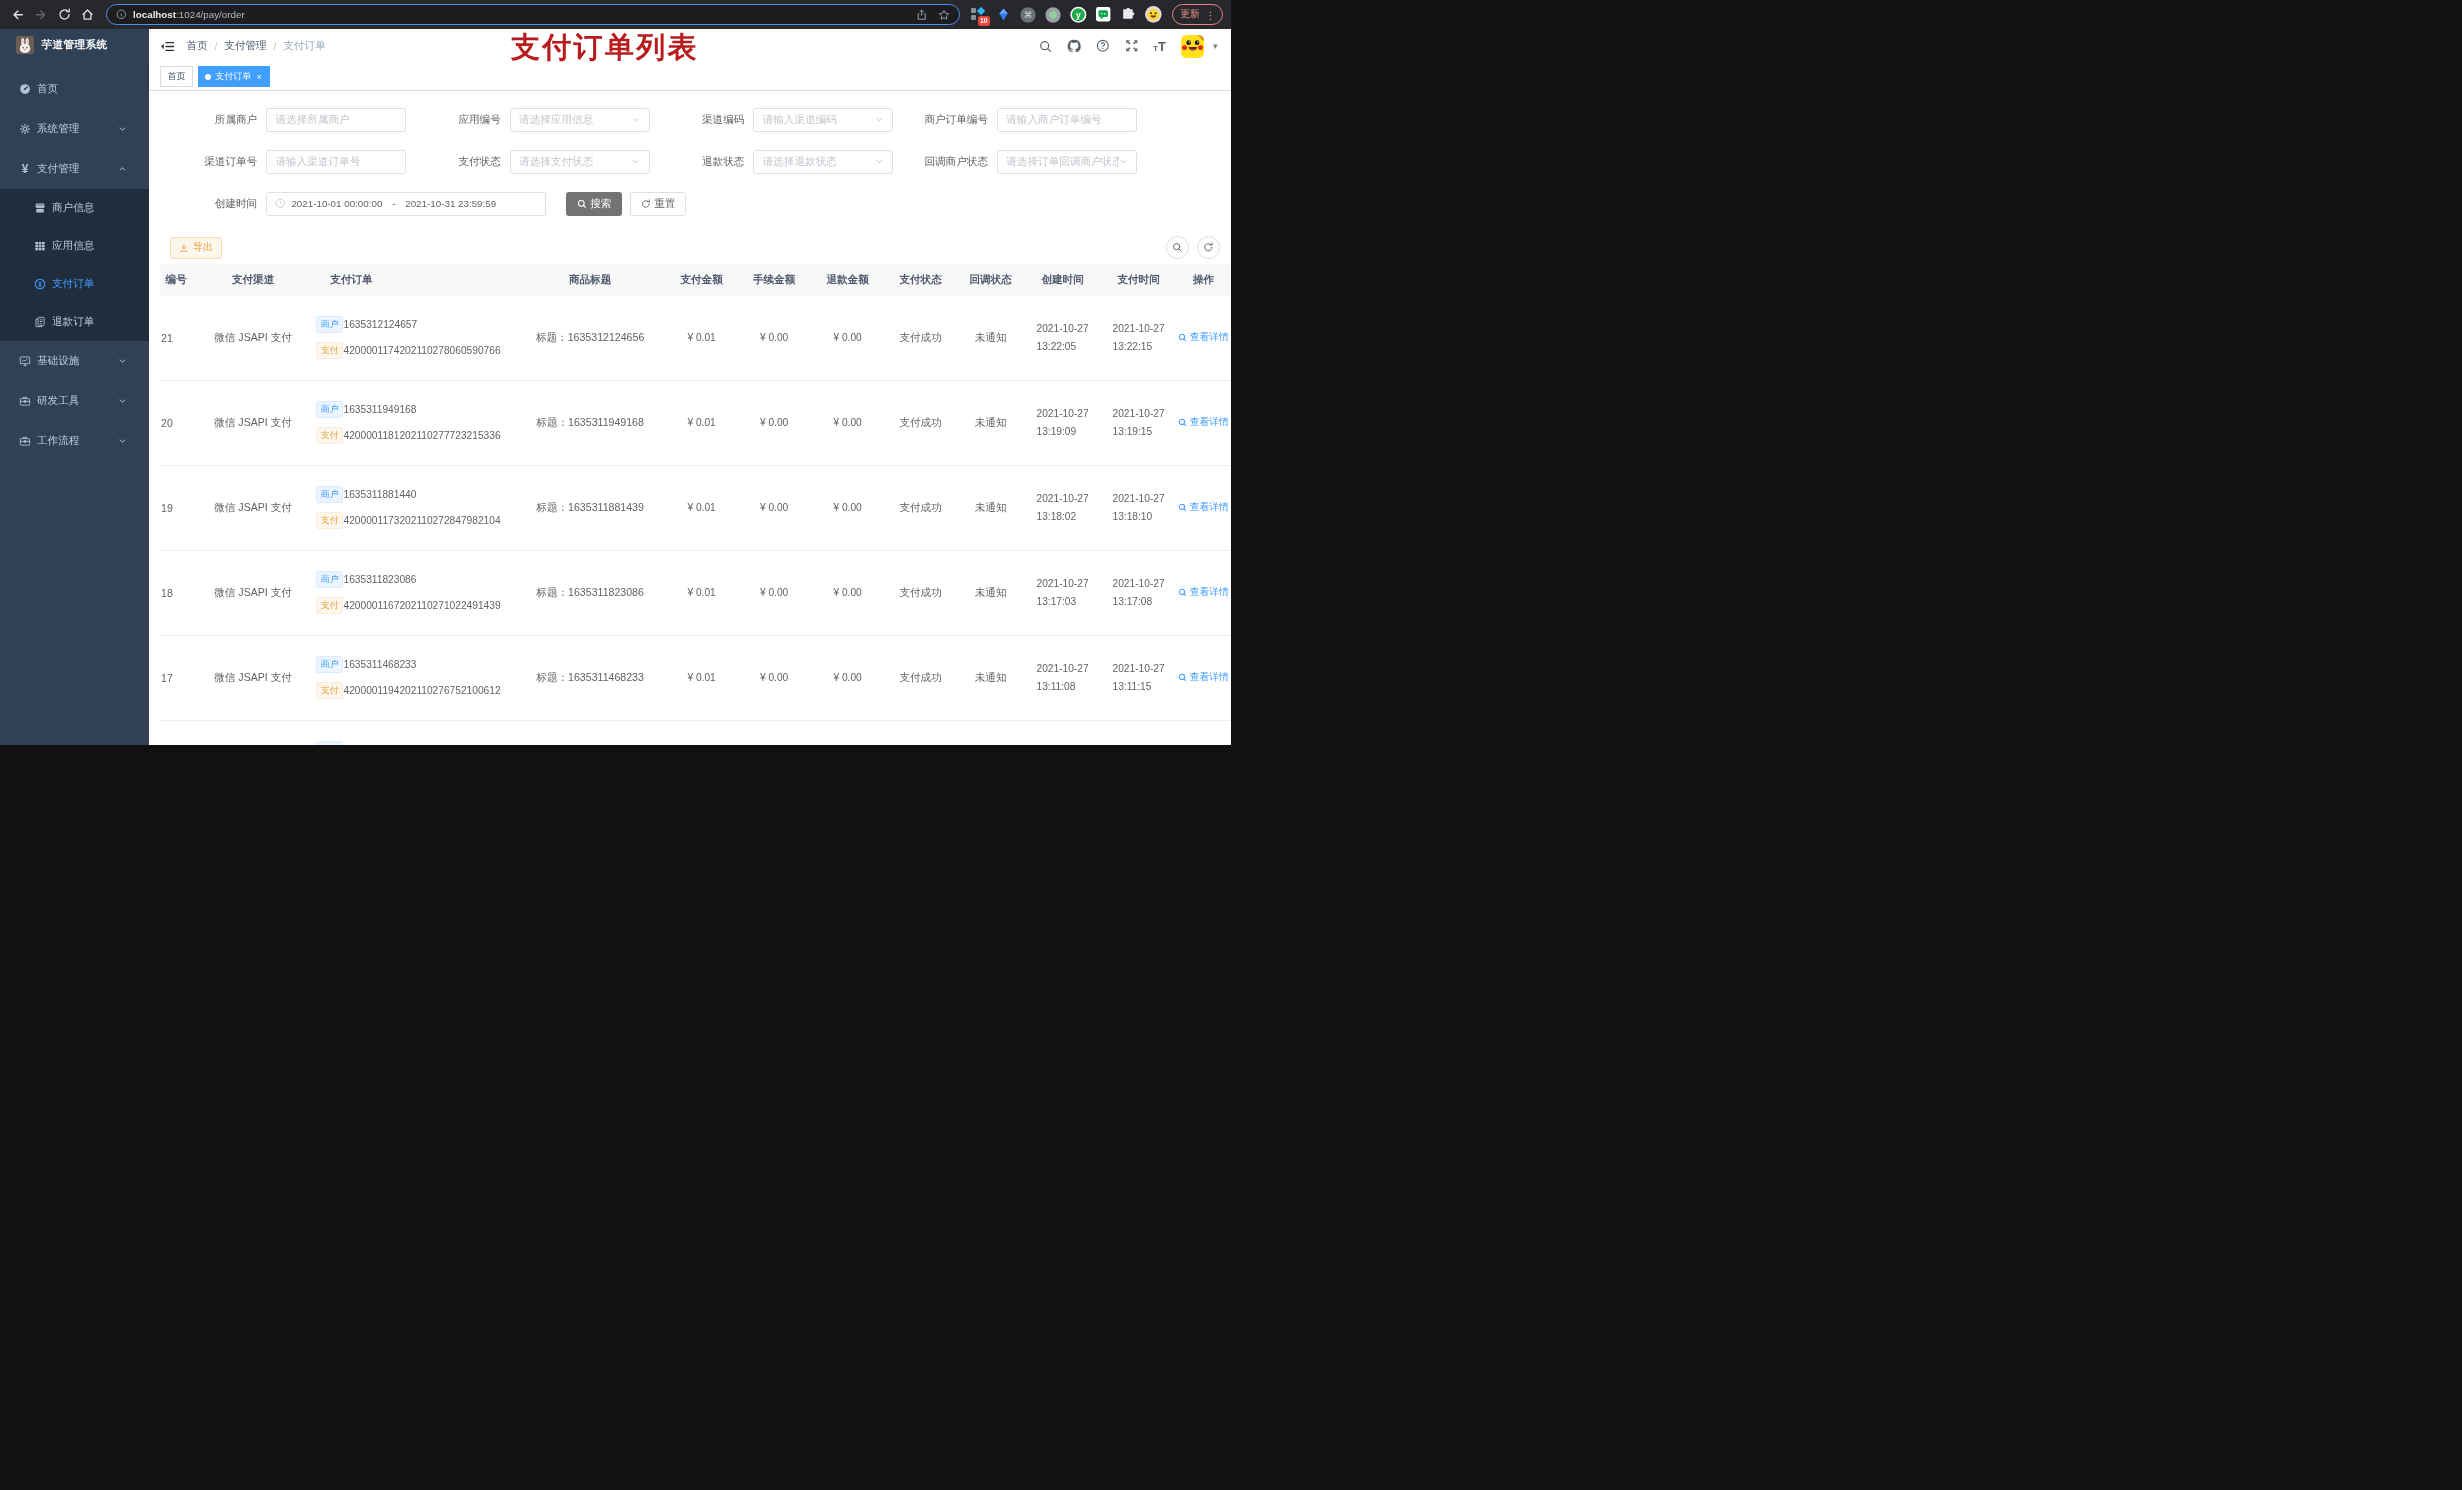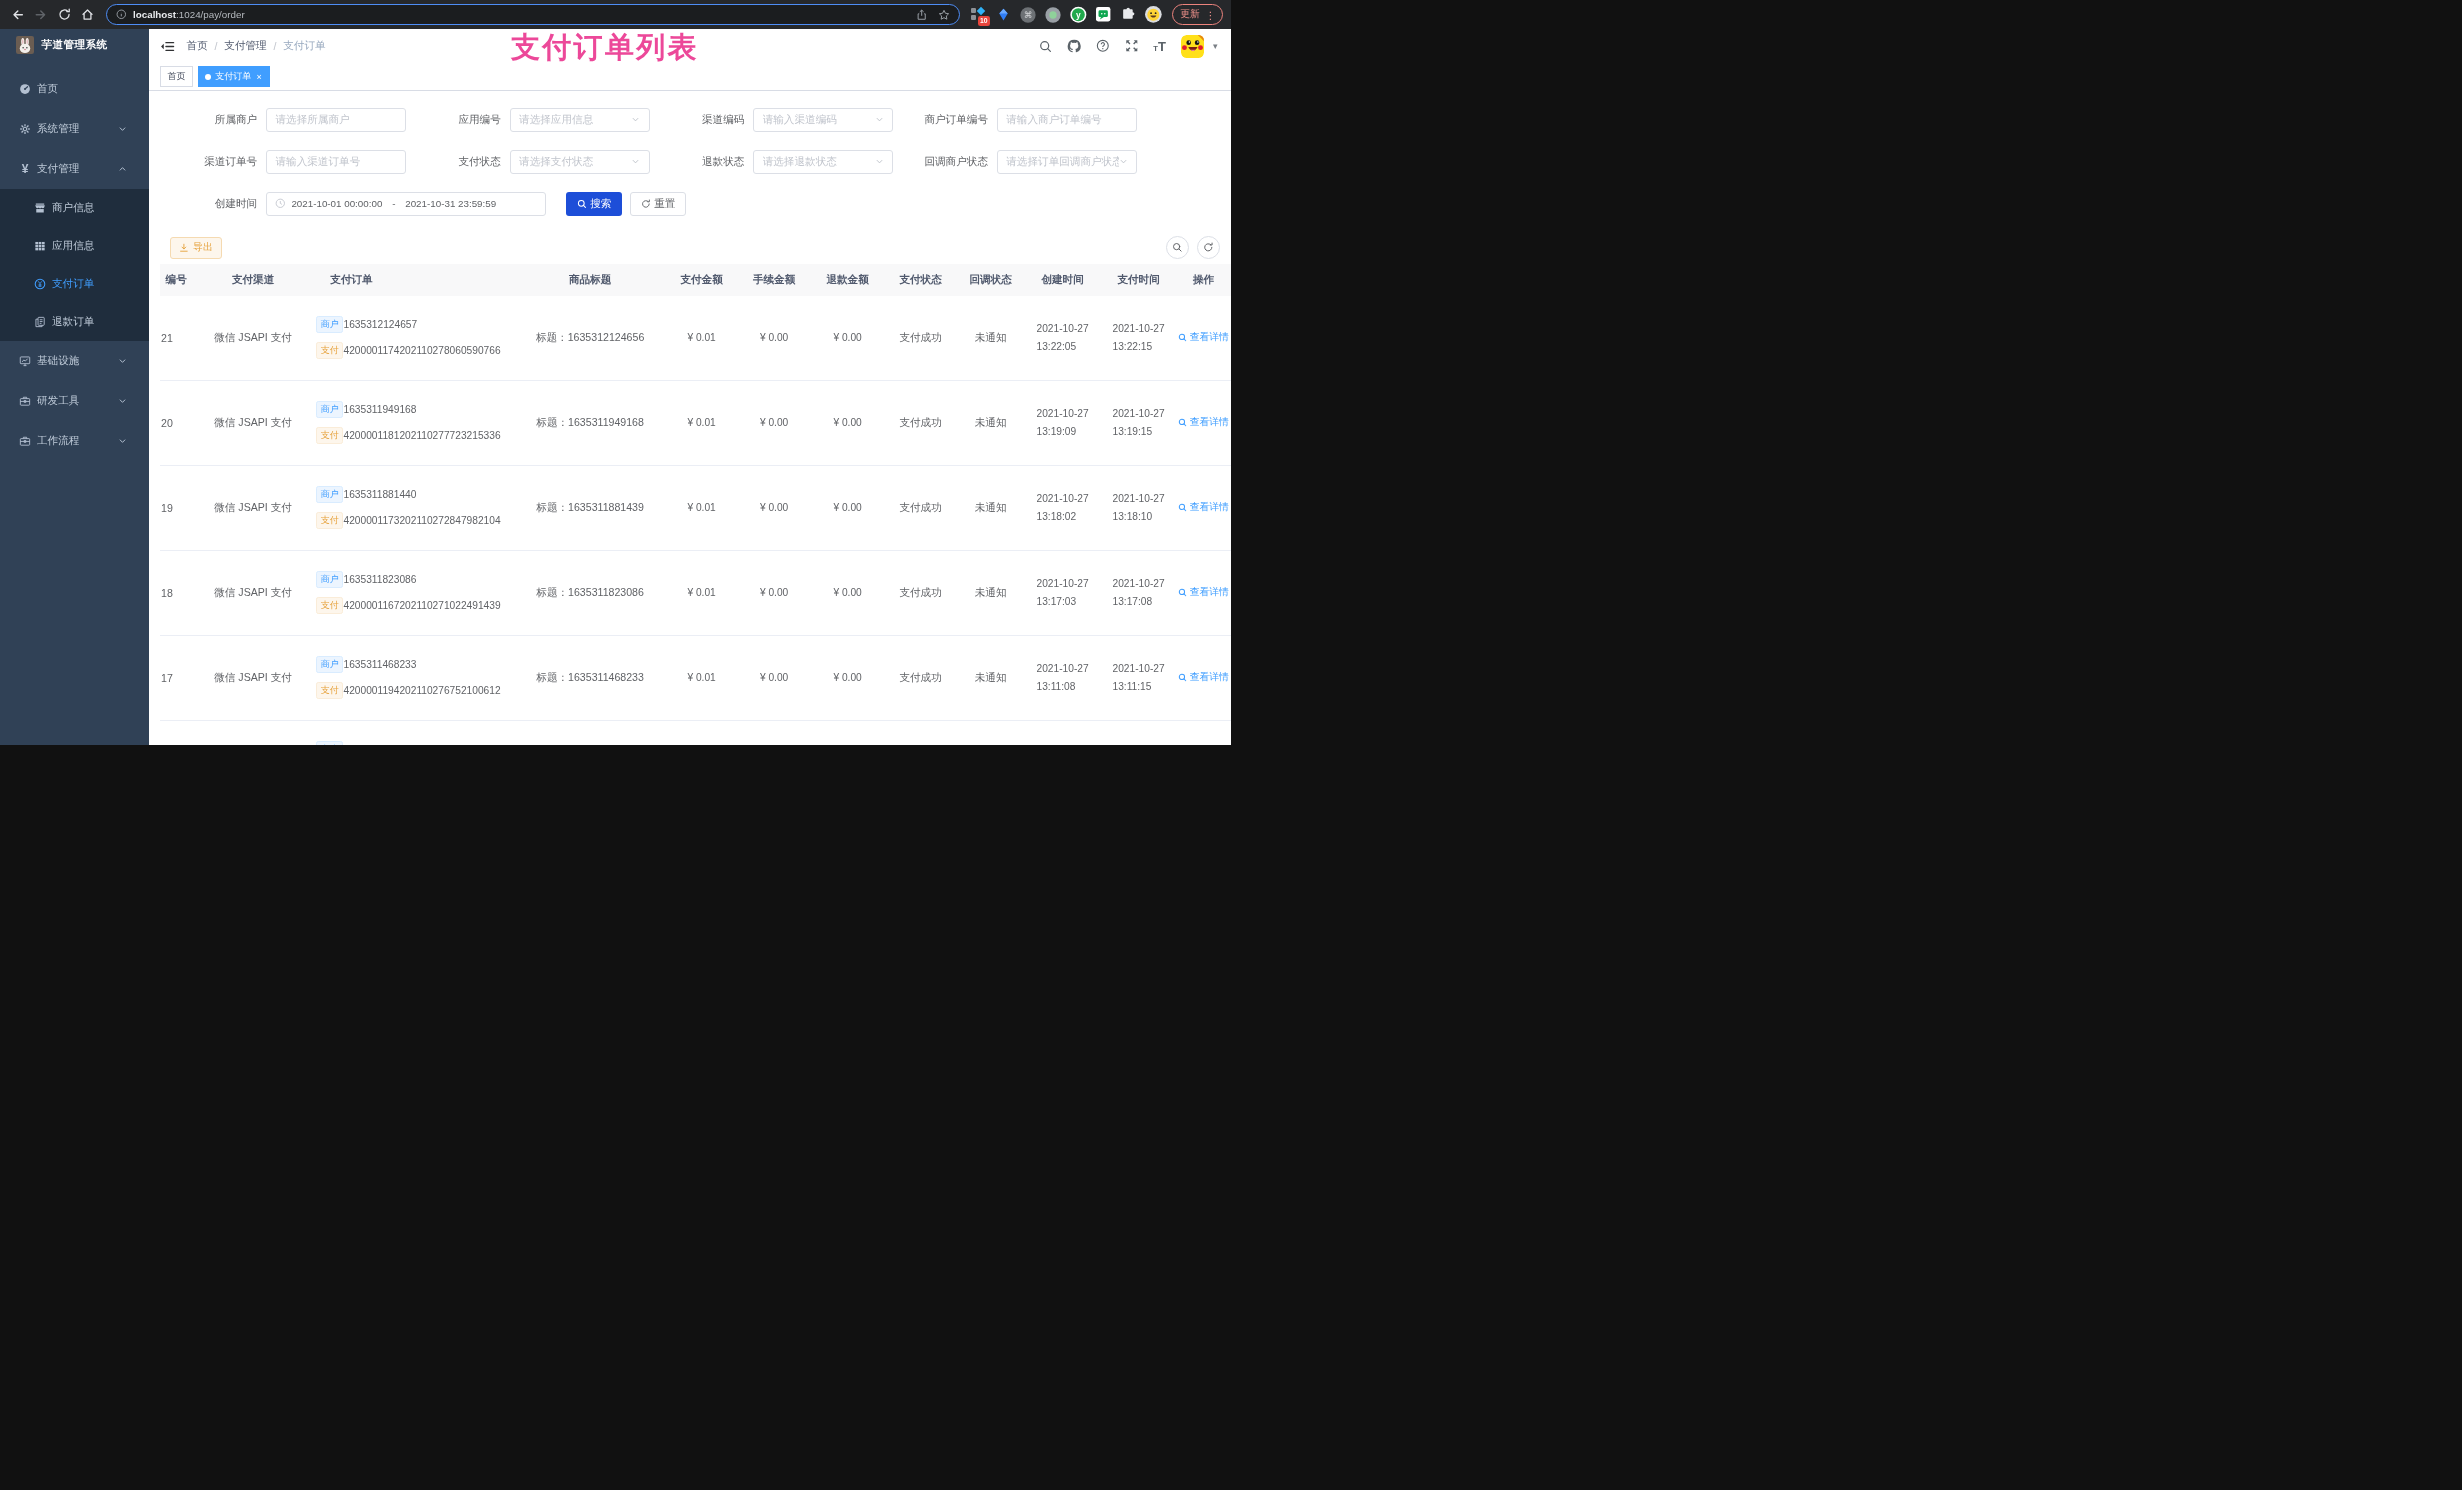--- a/index.html
+++ b/index.html
@@ -32,21 +32,21 @@
   .menu-item{height:40px;display:flex;align-items:center;padding-left:19px;font-size:10.6px;cursor:pointer;position:relative;color:#bfcbd9;}
   .menu-item .svgi{width:12px;margin-right:6px;color:#b3c0d1;}
   .mi-label{white-space:nowrap;}
   .menu-chevron{position:absolute;right:15px;top:50%;transform:translateY(-50%);color:#8fa0b3;}
   .submenu{background:#1f2d3d;}
   .submenu .menu-item{height:38px;padding-left:34px;}
   .menu-item.active{color:#409eff;}
   .menu-item.active .svgi{color:#409eff;}
 
   .main{flex:1;min-width:0;display:flex;flex-direction:column;position:relative;background:#fff;}
-  .annotation{position:absolute;left:362px;top:-1.5px;z-index:9;font-size:29px;font-weight:900;color:#ec4899;
+  .annotation{position:absolute;left:362px;top:-1.5px;z-index:9;font-size:29px;font-weight:900;color:#b91c1c;
               letter-spacing:2.3px;white-space:nowrap;}
 
   .navbar{height:34px;display:flex;align-items:center;padding:0 13.6px 0 10.6px;background:#fff;}
   .hamburger{margin-right:12px;cursor:pointer;}
   .crumbs{display:flex;align-items:center;font-size:10.6px;}
   .crumb{color:#515a6e;font-weight:500;}
   .crumb.last{color:#97a8be;font-weight:400;}
   .crumb-sep{margin:0 6.8px;color:#c0c4cc;}
   .nav-right{margin-left:auto;display:flex;align-items:center;gap:15px;color:#5a6268;}
   .avatar{width:23px;height:23px;border-radius:5.3px;overflow:hidden;flex-shrink:0;}
@@ -67,21 +67,21 @@
   .f-pair{display:flex;align-items:center;margin-right:7.6px;}
   .f-label{width:87px;flex-shrink:0;text-align:right;padding-right:9px;font-size:10.6px;color:#606266;white-space:nowrap;}
   .f-field{width:140px;height:24px;box-sizing:border-box;border:0.8px solid #dcdfe6;border-radius:3px;background:#fff;
            display:flex;align-items:center;padding:0 8.3px;font-size:10.6px;cursor:pointer;}
   .f-field .ph{color:#c0c4cc;white-space:nowrap;overflow:hidden;}
   .f-field .arrow{margin-left:auto;color:#c0c4cc;}
   .f-date{width:280px;color:#606266;font-size:9.8px;gap:5.3px;cursor:pointer;}
   .f-date .dsep{margin:0 4.5px;color:#606266;}
   .btn{height:24px;border-radius:3px;font-size:10.6px;display:inline-flex;align-items:center;gap:3.8px;padding:0 9.8px;
        border:0.8px solid transparent;cursor:pointer;font-family:inherit;}
-  .btn-primary{background:#1d4ed8;color:#fff;margin-left:12px;}
+  .btn-primary{background:#737373;color:#fff;margin-left:12px;}
   .btn-plain{background:#fff;border-color:#dcdfe6;color:#606266;margin-left:7.6px;}
   .toolbar{display:flex;align-items:center;margin-top:20.4px;}
   .btn-export{height:22px;background:#fdf6ec;border:0.8px solid #f5dab1;color:#e6a23c;font-size:9.8px;border-radius:3px;
               display:inline-flex;align-items:center;gap:3.8px;padding:0 8.3px;margin-left:10.6px;cursor:pointer;font-family:inherit;}
   .tool-circles{margin-left:auto;margin-right:11.4px;display:flex;gap:7.6px;}
   .circle-btn{width:21px;height:21px;border:0.8px solid #dcdfe6;border-radius:50%;background:#fff;display:inline-flex;
               align-items:center;justify-content:center;color:#606266;cursor:pointer;}
 
   
   .table{margin-top:4.5px;width:1071px;color:#606266;font-size:10.6px;}

